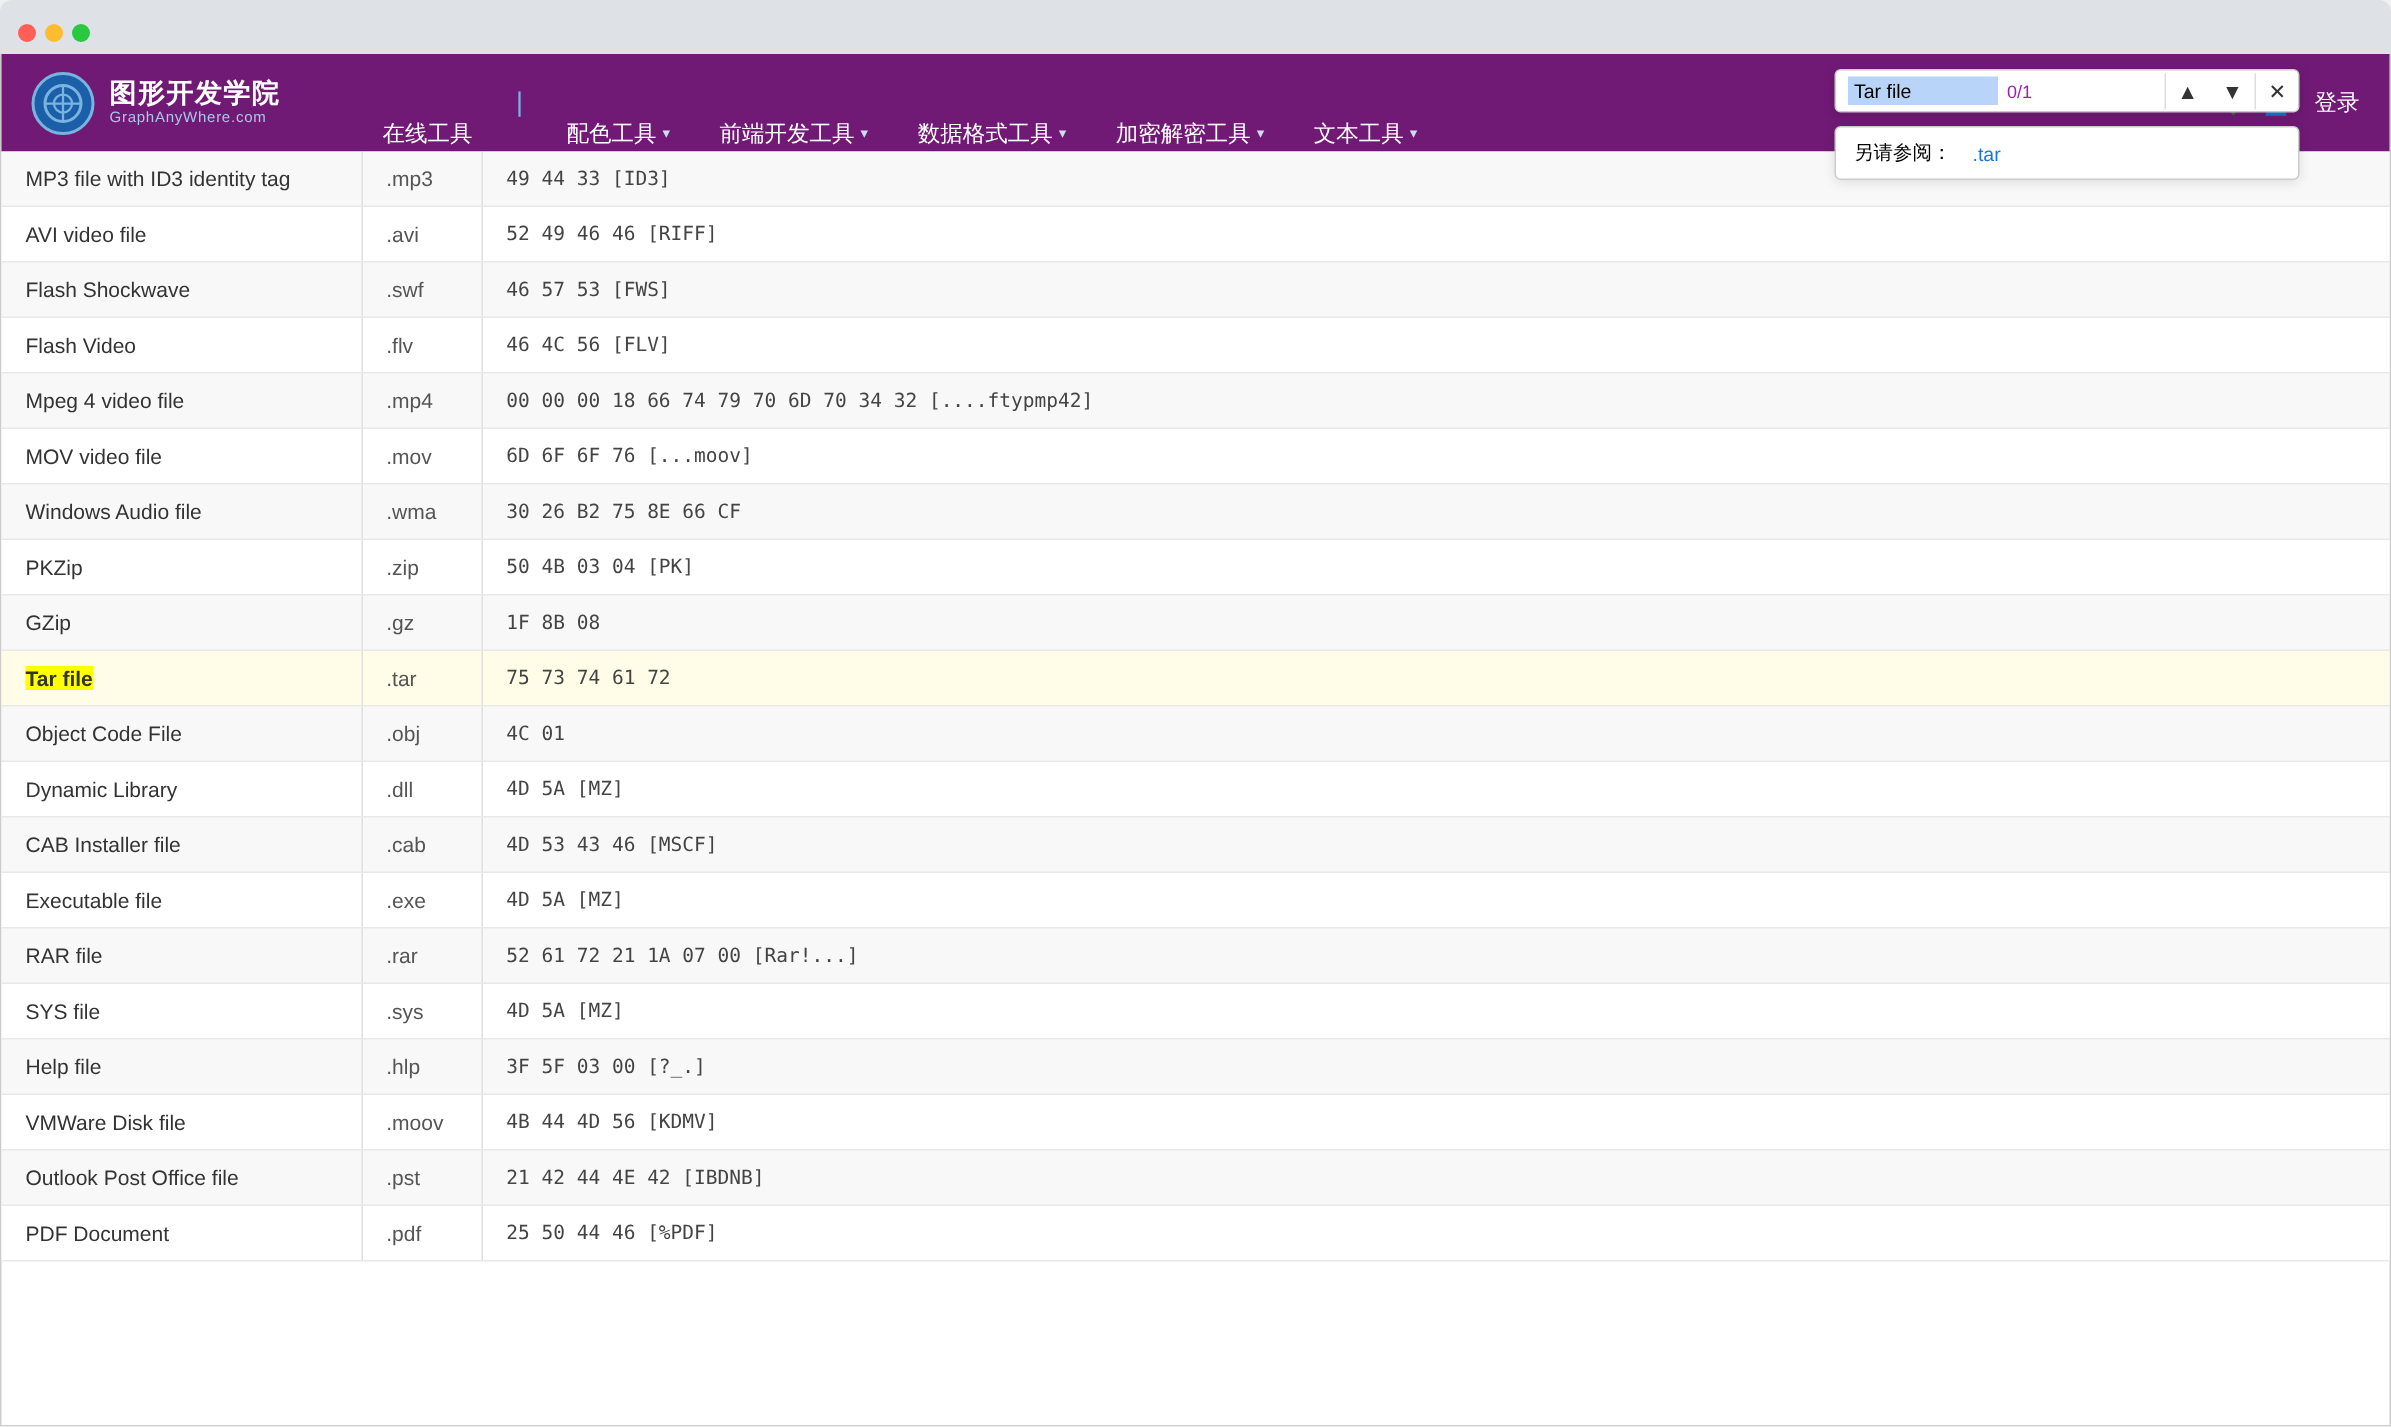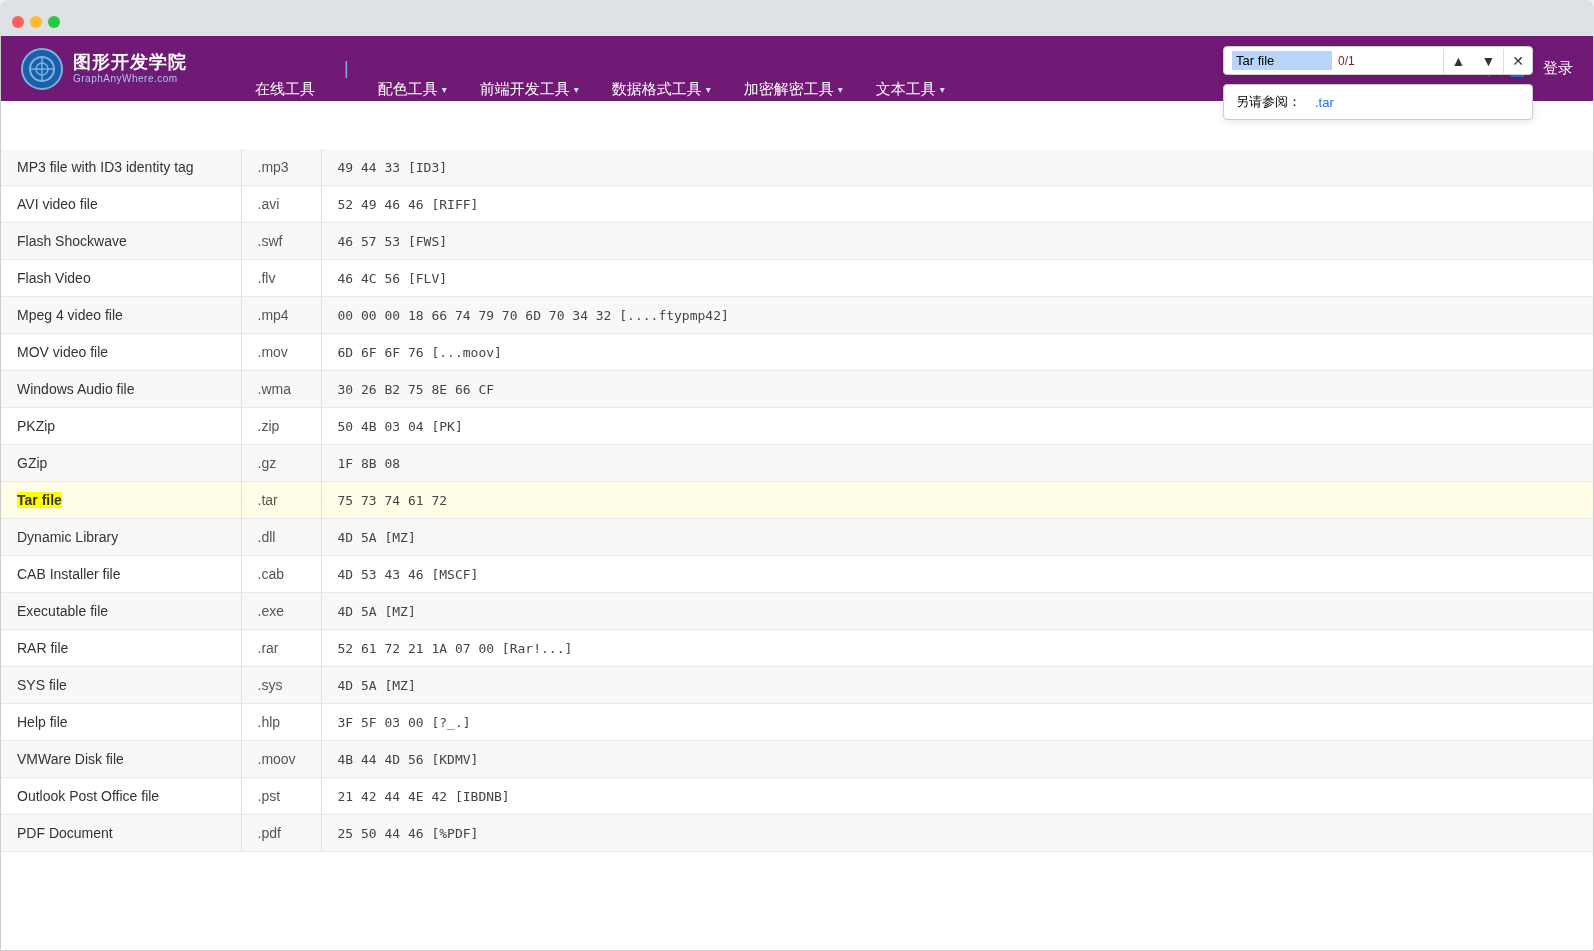--- a/index.html
+++ b/index.html
@@ -60,21 +60,21 @@
       border: none;
       outline: none;
       font-size: 13px;
       background: #b8d4f8;
       padding: 2px 4px;
       width: 100px;
     }
 
     .search-count {
       font-size: 12px;
-      color: #7f1d1d;
+      color: #a21caf;
       white-space: nowrap;
     }
 
     .search-nav {
       display: flex;
       border-left: 1px solid #ddd;
     }
 
     .search-nav-btn {
       background: none;
@@ -210,21 +210,20 @@
 
     .nav-search-icon, .nav-user-icon, .nav-login {
       color: white;
       cursor: pointer;
       font-size: 15px;
     }
 
     
     .table-container {
       padding: 0;
-      margin-top: 48px;
     }
 
     table {
       width: 100%;
       border-collapse: collapse;
       font-size: 14px;
     }
 
     tbody tr:nth-child(odd) {
       background: #f8f8f8;
@@ -380,20 +379,25 @@
             <td>GZip</td>
             <td>.gz</td>
             <td>1F 8B 08</td>
           </tr>
           <tr class="highlighted">
             <td><span class="highlight-yellow">Tar file</span></td>
             <td>.tar</td>
             <td>75 73 74 61 72</td>
           </tr>
           <tr>
+            <td>Object Code File</td>
+            <td>.obj</td>
+            <td>4C 01</td>
+          </tr>
+          <tr>
             <td>Dynamic Library</td>
             <td>.dll</td>
             <td>4D 5A [MZ]</td>
           </tr>
           <tr>
             <td>CAB Installer file</td>
             <td>.cab</td>
             <td>4D 53 43 46 [MSCF]</td>
           </tr>
           <tr>

